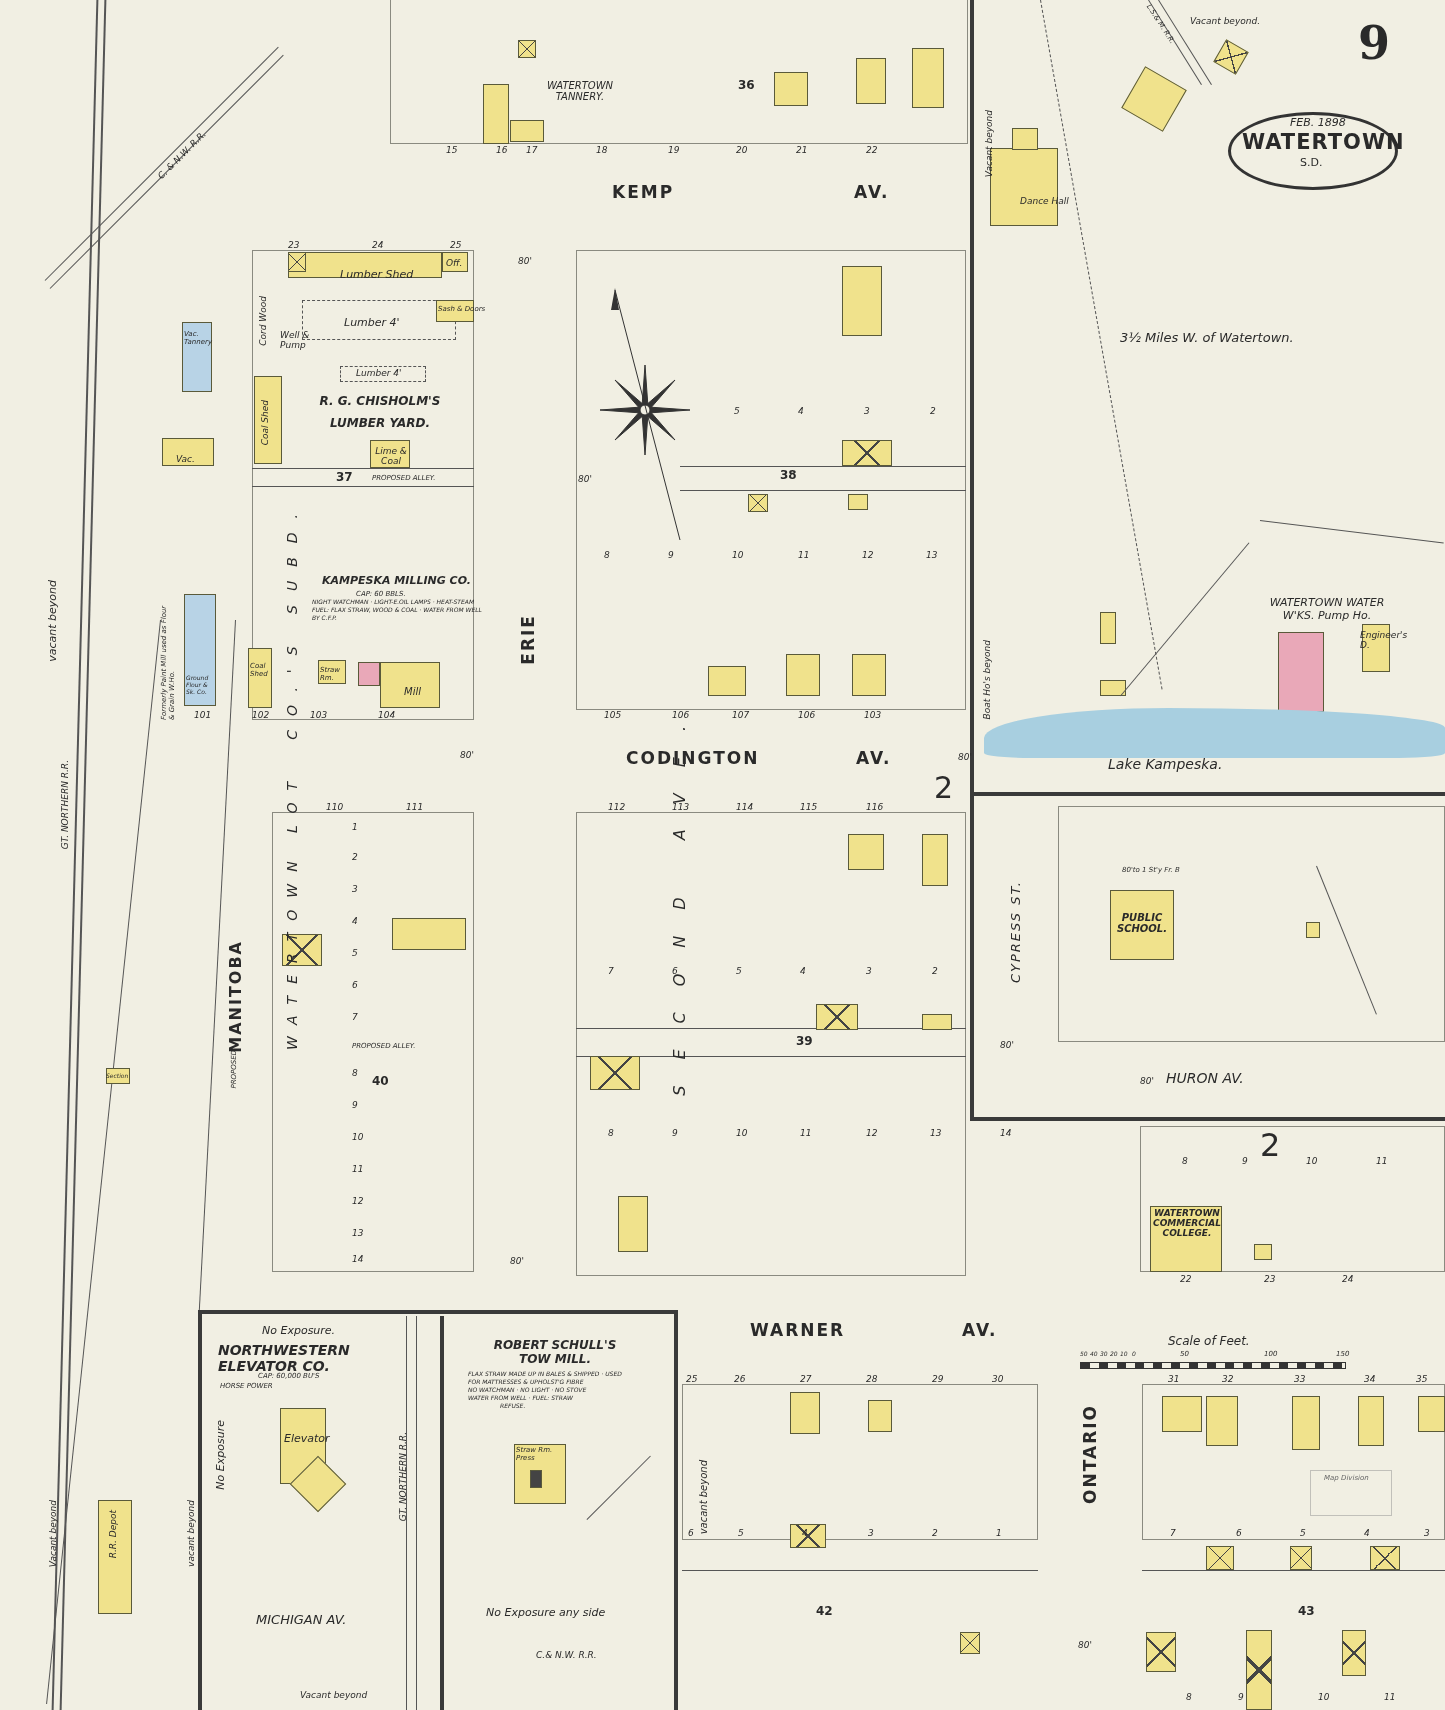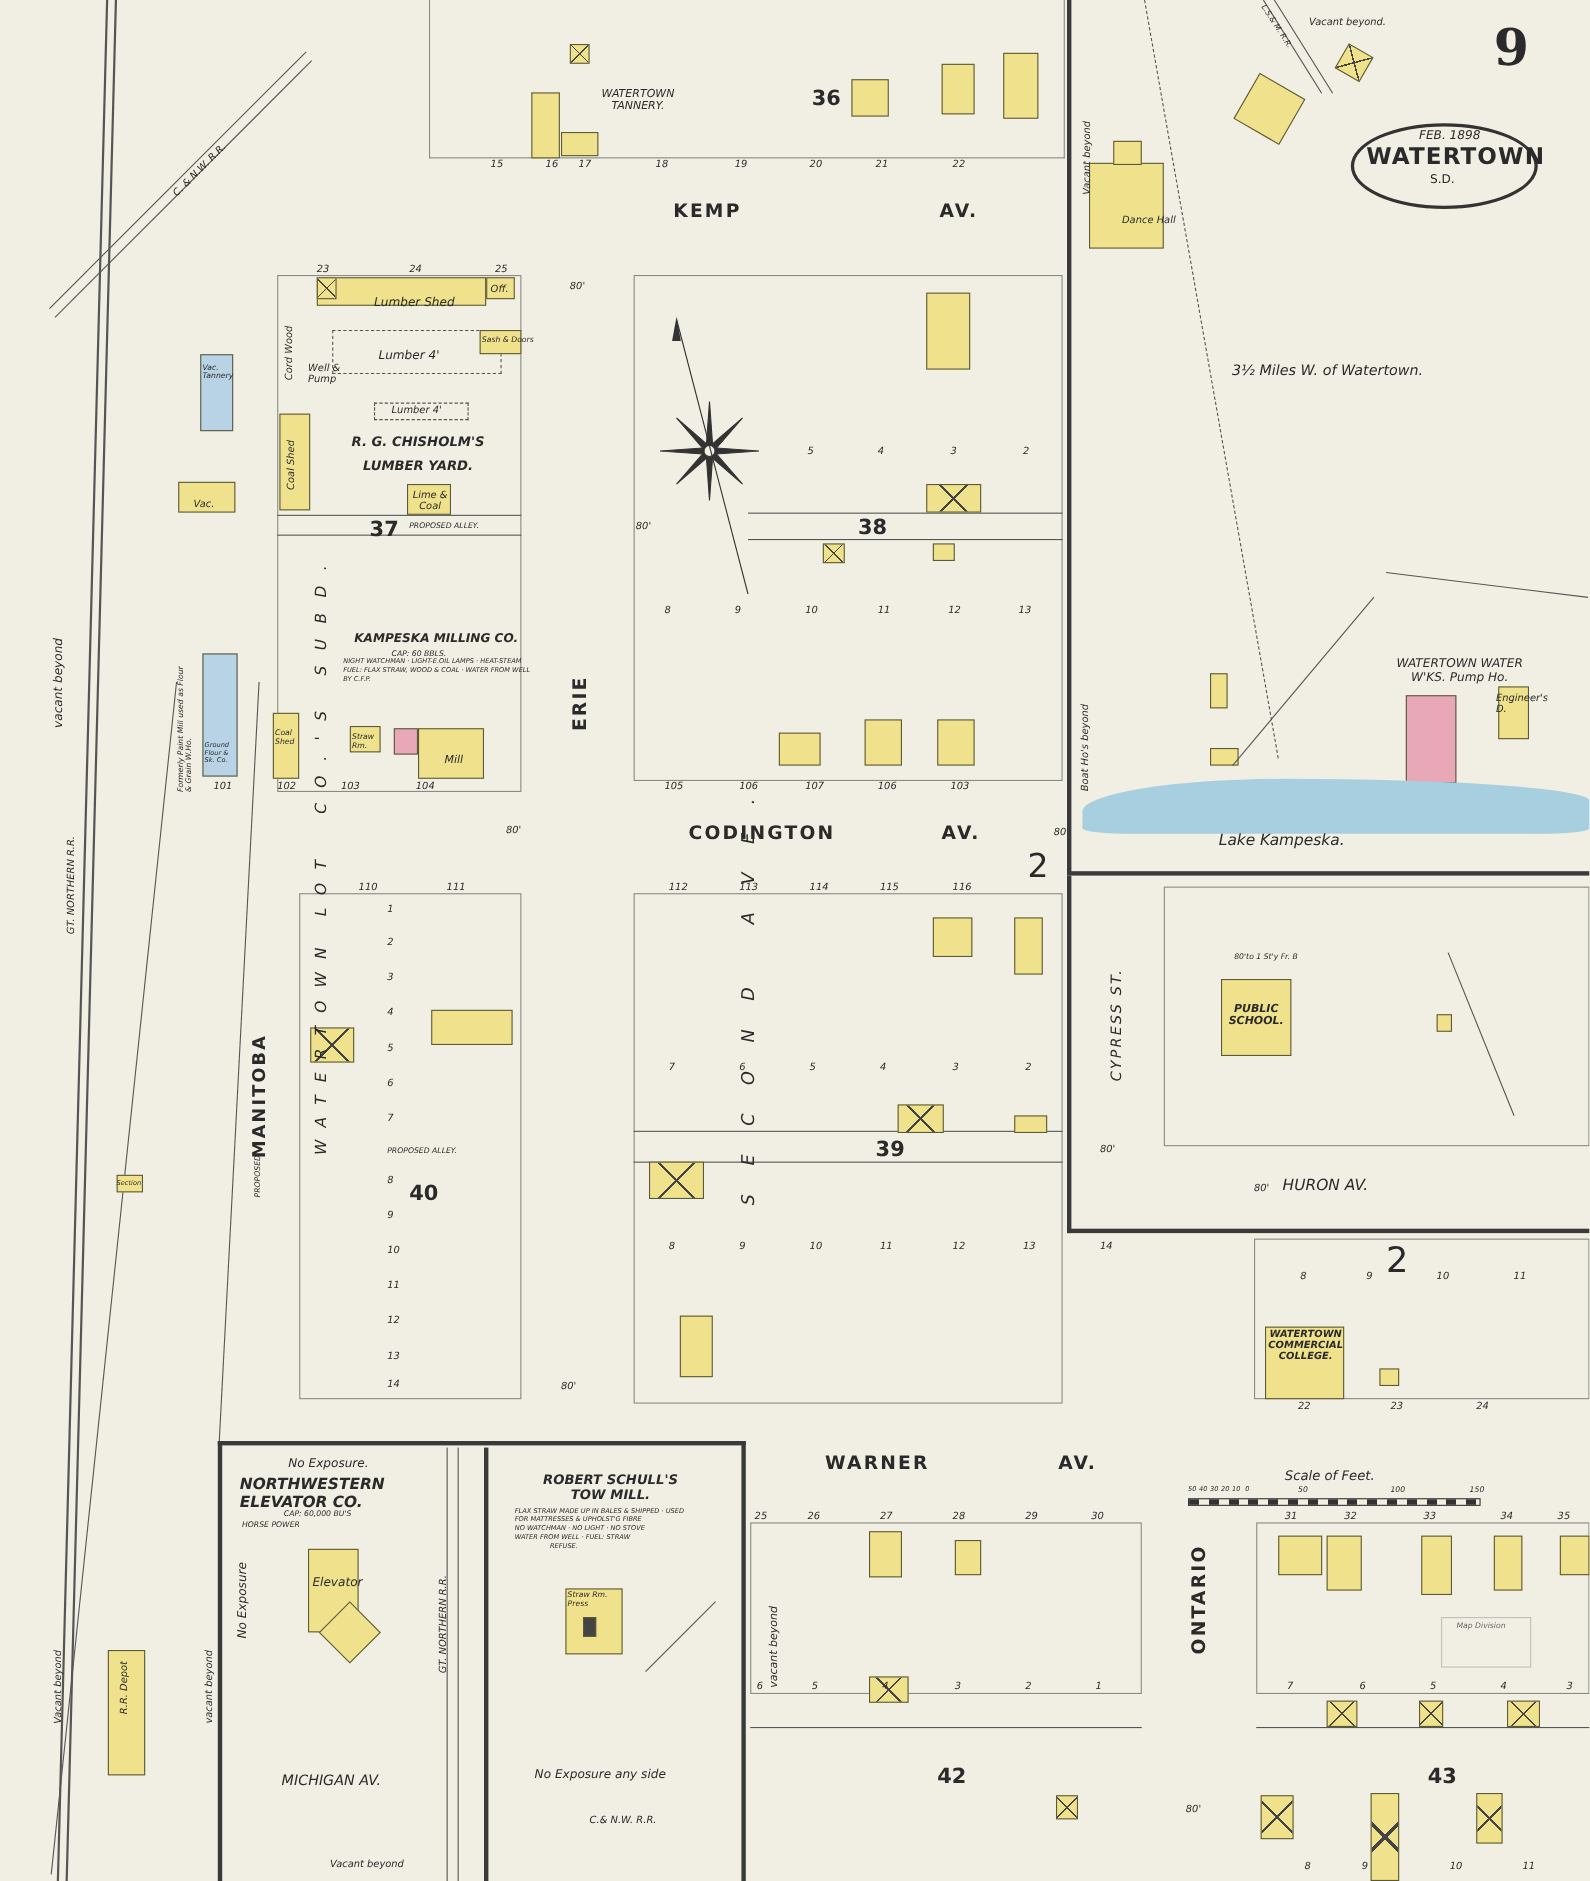--- a/index.html
+++ b/index.html
@@ -3,21 +3,21 @@
 <meta charset="utf-8">
 <style>
   html,body{margin:0;padding:0;}
   body{width:1445px;height:1710px;background:#f1efe3;position:relative;overflow:hidden;font-family:"DejaVu Serif",serif;}
   #map{position:absolute;left:0;top:0;width:1445px;height:1710px;}
   .t{position:absolute;color:#2a2a2a;white-space:nowrap;font-family:"DejaVu Sans",sans-serif;}
   .st{font-size:17px;font-weight:bold;letter-spacing:2px;}
   .sm{font-size:9px;font-style:italic;}
   .md{font-size:12px;font-style:italic;}
   .lt{font-size:11px;font-style:italic;}
-  .blk{font-size:19px;font-weight:bold;}
+  .blk{font-size:12px;font-weight:bold;}
   .vert{writing-mode:vertical-rl;transform:rotate(180deg);}
   .bld{position:absolute;background:#f0e28c;border:1px solid #5a5a3a;box-sizing:border-box;}
   .bld.pink{background:#e9a8b8;}
   .bld.blue{background:#b8d3e6;}
   .xbox{background-image:linear-gradient(45deg,transparent 48%,#444 48%,#444 52%,transparent 52%),linear-gradient(-45deg,transparent 48%,#444 48%,#444 52%,transparent 52%);}
   .lot{position:absolute;border:1px solid #8a8a80;box-sizing:border-box;}
   .line{position:absolute;background:#555;}
   .heavy{position:absolute;background:#3a3a3a;}
   .dash{position:absolute;border:1px dashed #555;box-sizing:border-box;}
 </style>
@@ -331,21 +331,21 @@
   <div class="t md" style="left:486px;top:1606px;font-size:11px;">No Exposure any side</div>
   <div class="t sm" style="left:536px;top:1650px;">C.&amp; N.W. R.R.</div>
   <div class="line" style="left:650px;top:1456px;width:1px;height:90px;transform:rotate(45deg);transform-origin:top;"></div>
 
   <div class="lot" style="left:682px;top:1384px;width:356px;height:156px;"></div>
   <div class="line" style="left:682px;top:1570px;width:356px;height:1px;"></div>
   <div class="bld" style="left:790px;top:1392px;width:30px;height:42px;"></div>
   <div class="bld" style="left:868px;top:1400px;width:24px;height:32px;"></div>
   <div class="bld xbox" style="left:790px;top:1524px;width:36px;height:24px;"></div>
   <div class="t sm vert" style="left:698px;top:1460px;font-size:10px;">vacant beyond</div>
-  <div class="t blk" style="left:852px;top:1604px;">42</div>
+  <div class="t blk" style="left:816px;top:1604px;">42</div>
   <div class="t sm" style="left:686px;top:1374px;">25</div>
   <div class="t sm" style="left:734px;top:1374px;">26</div>
   <div class="t sm" style="left:800px;top:1374px;">27</div>
   <div class="t sm" style="left:866px;top:1374px;">28</div>
   <div class="t sm" style="left:932px;top:1374px;">29</div>
   <div class="t sm" style="left:992px;top:1374px;">30</div>
   <div class="t sm" style="left:688px;top:1528px;">6</div>
   <div class="t sm" style="left:738px;top:1528px;">5</div>
   <div class="t sm" style="left:802px;top:1528px;">4</div>
   <div class="t sm" style="left:868px;top:1528px;">3</div>

